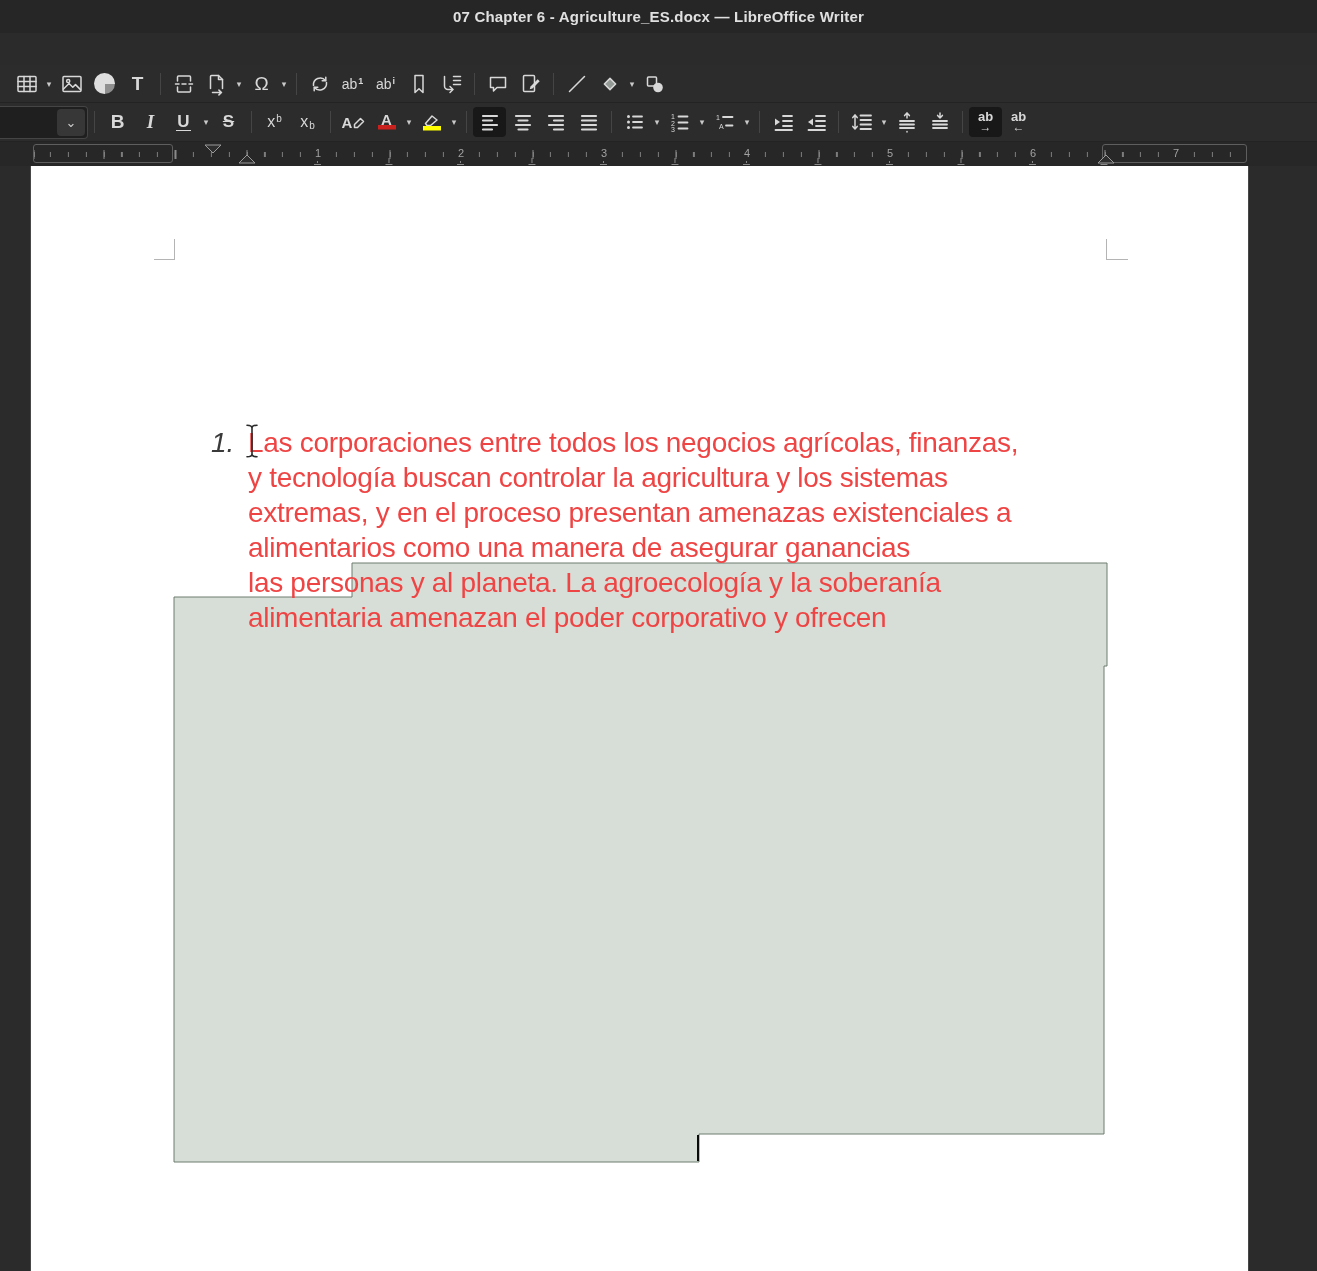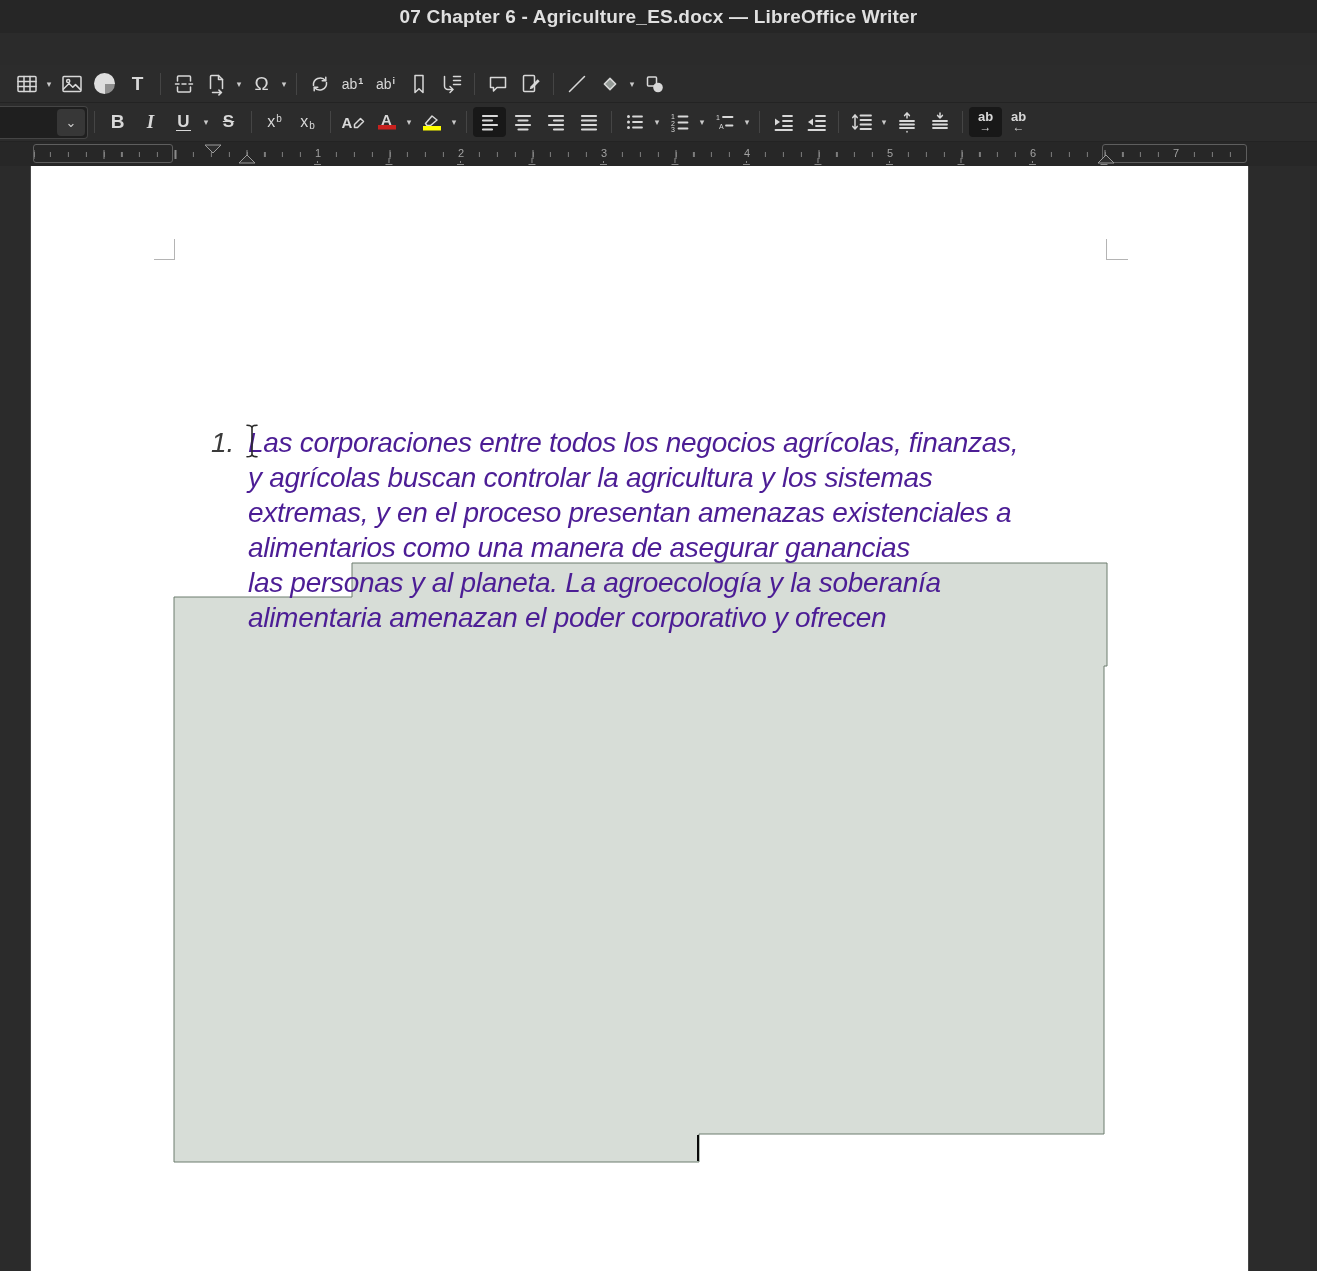--- a/index.html
+++ b/index.html
@@ -2,21 +2,21 @@
 <html><head>
 <meta charset="utf-8">
 <style>
   html,body{margin:0;padding:0;background:#2b2b2b;}
   .screen{position:relative;width:1317px;height:1271px;overflow:hidden;
           font-family:"Liberation Sans",sans-serif;background:#2b2b2b;}
 
   
   .titlebar{position:absolute;left:0;top:0;width:1317px;height:33px;background:#262626;
             display:flex;align-items:center;justify-content:center;}
-  .titlebar .t{color:#e0e0e0;font-size:19px;font-weight:700;letter-spacing:.2px;}
+  .titlebar .t{color:#e0e0e0;font-size:15px;font-weight:700;letter-spacing:.2px;}
   .menubar{position:absolute;left:0;top:33px;width:1317px;height:32px;background:#2e2e2e;
            display:flex;align-items:center;}
   .menuitem{color:#d2d2d2;font-size:15px;padding:0 6px 0 3px;height:32px;display:flex;align-items:center;}
 
   .toolbar{position:absolute;left:0;width:1317px;background:#2c2c2c;border-bottom:1px solid #232323;box-sizing:border-box;}
   .toolbar1{top:65px;height:38px;}
   .toolbar2{top:103px;height:39px;}
   .tb{display:flex;align-items:center;height:100%;padding-left:10px;}
   .btn{width:33px;height:30px;display:flex;align-items:center;justify-content:center;
        border-radius:4px;flex:none;color:#d8d8d8;}
@@ -78,21 +78,21 @@
     background-repeat:repeat-x,repeat-x;}
 
   
   .workspace{position:absolute;left:0;top:166px;width:1317px;height:1105px;background:#2b2b2b;}
   .page{position:absolute;left:31px;top:0;width:1217px;height:1105px;background:#ffffff;}
   .edge{position:absolute;top:0;width:1px;height:1105px;background:#474747;}
   .corner{position:absolute;background:#b4b4b4;}
 
   .selection-svg{position:absolute;left:142px;top:396px;z-index:1;}
   .doc-text{position:absolute;left:217px;top:259px;width:890px;z-index:2;
-            font-style:italic;font-size:28px;line-height:35px;color:#4c1d95;letter-spacing:-0.3px;}
+            font-size:28px;line-height:35px;color:#ef4444;letter-spacing:-0.3px;}
   .doc-line{height:35px;white-space:nowrap;}
   .list-num{position:absolute;left:180px;top:259px;z-index:2;font-style:italic;
             font-size:28px;line-height:35px;color:#3a3a3a;}
   .caret{position:absolute;left:666px;top:969px;width:2px;height:26px;background:#0a0a0a;z-index:3;}
   .ibeam{position:absolute;left:212px;top:256px;z-index:4;}
 </style>
 </head>
 <body>
 
 <div class="screen">
@@ -402,21 +402,21 @@
       <div class="corner" style="left:1075px;top:73px;width:1px;height:21px;"></div>
       <div class="corner" style="left:1076px;top:93px;width:21px;height:1px;"></div>
 
       <svg class="selection-svg" width="936" height="602">
         <polygon points="179,1 934,1 934,104 931,104 931,572 526,572 526,600 1,600 1,35 179,35" stroke="#6d7c6f" stroke-width="1" fill="#d7ddd7"></polygon>
       </svg>
 
       <div class="list-num">1.</div>
       <div class="doc-text">
         <div class="doc-line">Las corporaciones entre todos los negocios agrícolas, finanzas,</div>
-        <div class="doc-line">y agrícolas buscan controlar la agricultura y los sistemas</div>
+        <div class="doc-line">y tecnología buscan controlar la agricultura y los sistemas</div>
         <div class="doc-line">extremas, y en el proceso presentan amenazas existenciales a</div>
         <div class="doc-line">alimentarios como una manera de asegurar ganancias</div>
         <div class="doc-line">las personas y al planeta. La agroecología y la soberanía</div>
         <div class="doc-line">alimentaria amenazan el poder corporativo y ofrecen</div>
       </div>
 
       <div class="caret"></div>
 
       <svg class="ibeam" width="18" height="38" viewBox="0 0 18 38">
         <path d="M9 6 C9 4 6 3.2 4 3.2 M9 6 C9 4 12 3.2 14 3.2 M9 32 C9 34 6 34.8 4 34.8 M9 32 C9 34 12 34.8 14 34.8 M9 6 V32" stroke="#2a2a2a" stroke-width="1.6" fill="none" stroke-linecap="round"></path>

